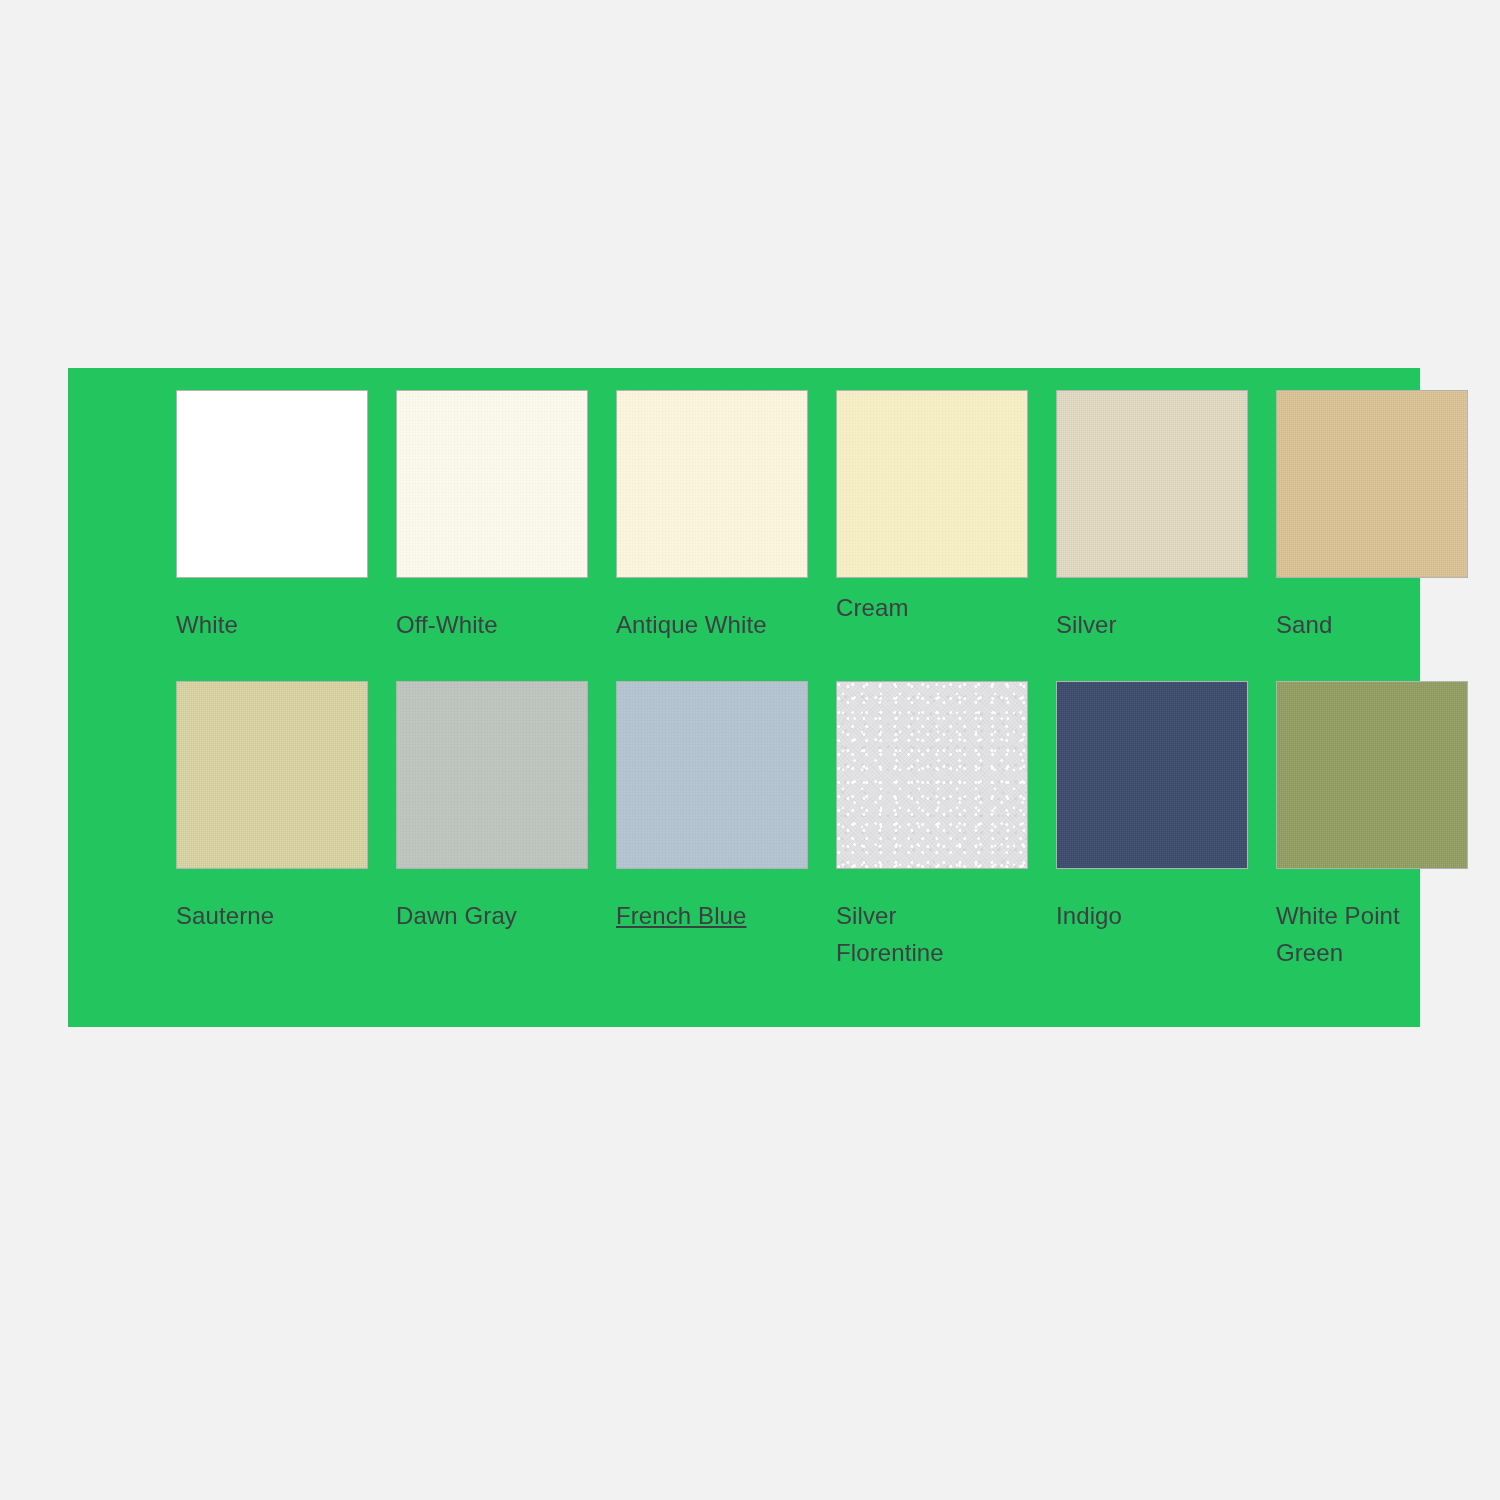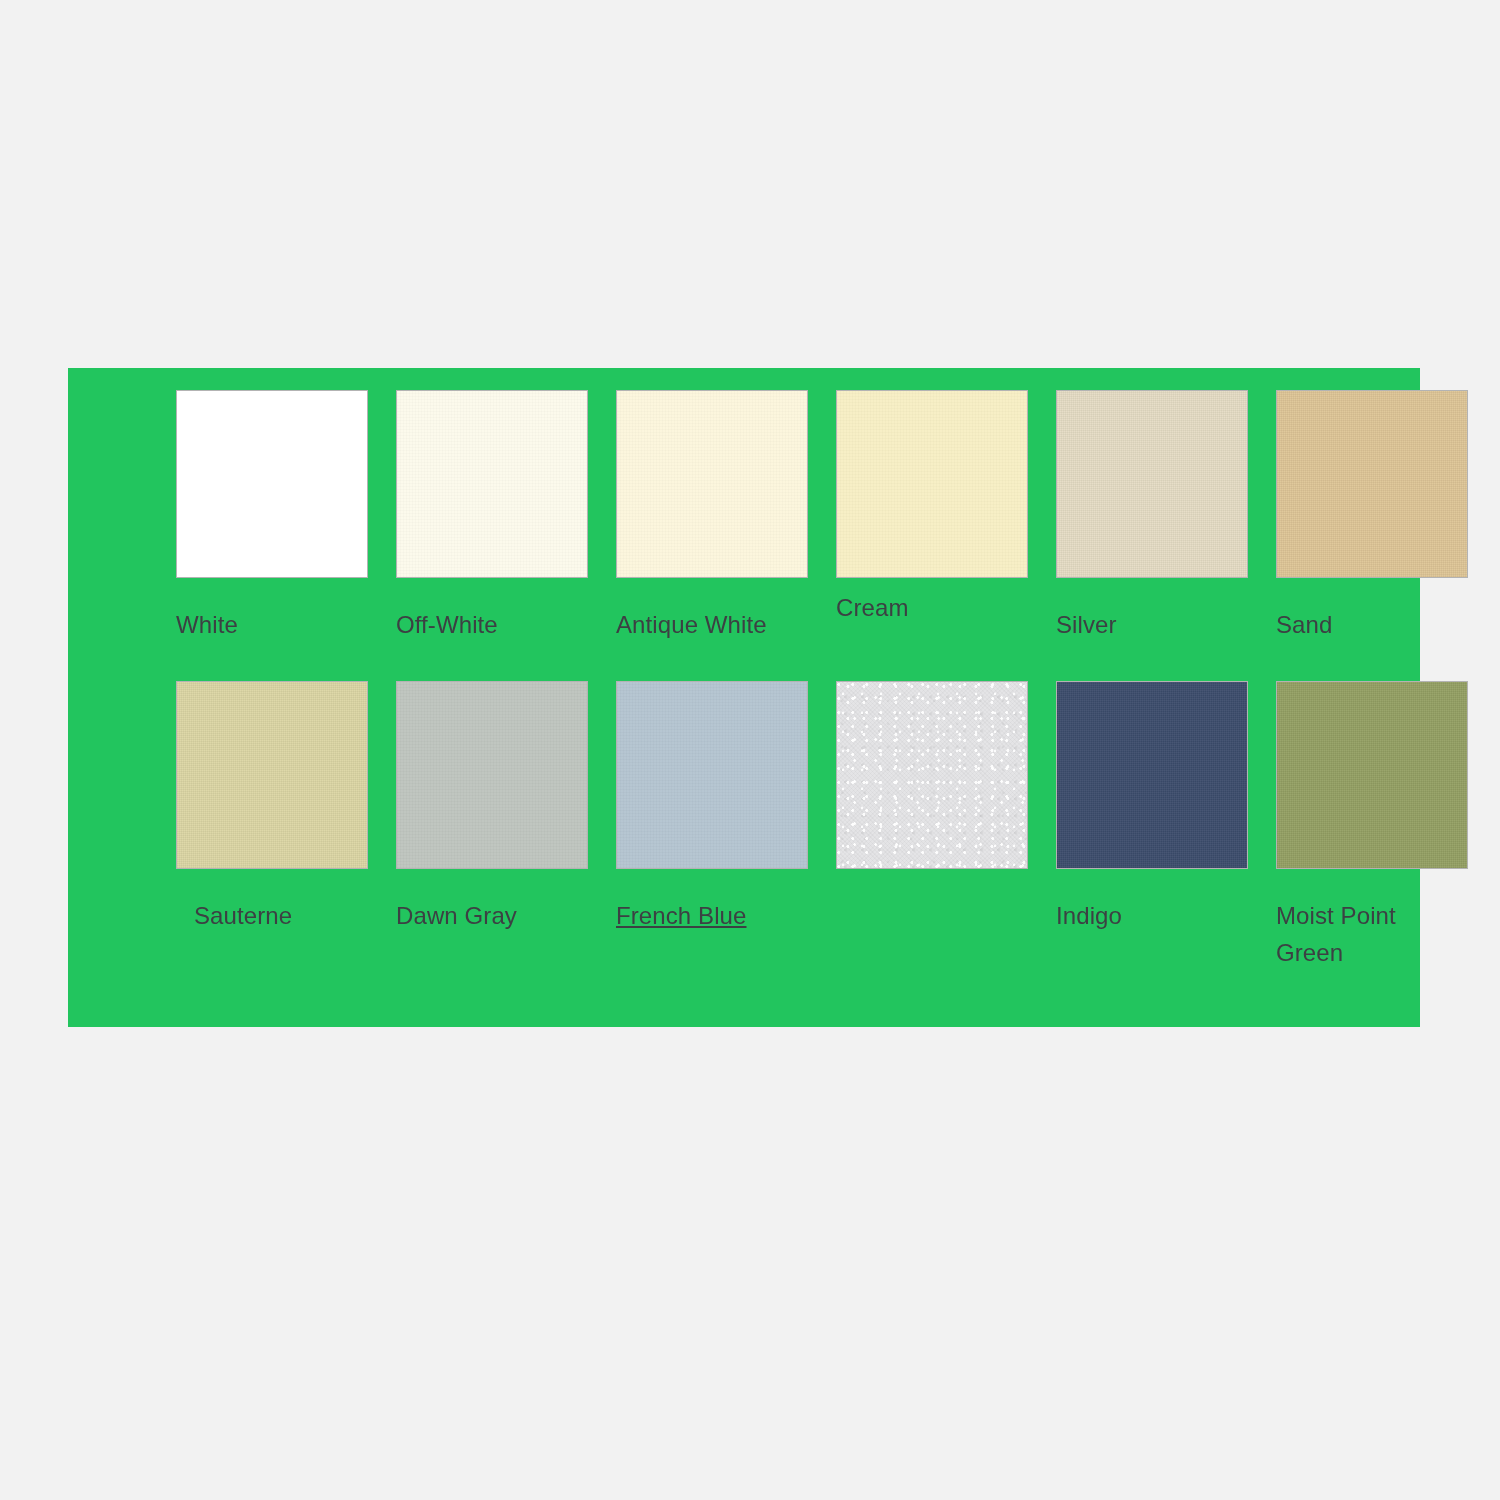--- a/index.html
+++ b/index.html
@@ -142,39 +142,40 @@
         </div>
         <div class="swatch-cell">
           <div class="swatch-chip texture" style="background-color: rgb(222, 197, 150); border-color: rgb(179, 179, 179);"></div>
           <div class="swatch-label" style="color: rgb(60, 64, 67);">Sand</div>
         </div>
       </div>
 
       <div class="swatch-row">
         <div class="swatch-cell">
           <div class="swatch-chip texture" style="background-color: rgb(220, 214, 164); border-color: rgb(179, 179, 179);"></div>
-          <div class="swatch-label" style="color: rgb(60, 64, 67); margin-left: 18px;">Sauterne</div>
+          <div class="swatch-label" style="color: rgb(60, 64, 67);">Sauterne</div>
         </div>
         <div class="swatch-cell">
           <div class="swatch-chip texture-soft" style="background-color: rgb(190, 196, 190); border-color: rgb(179, 179, 179);"></div>
           <div class="swatch-label" style="color: rgb(60, 64, 67);">Dawn Gray</div>
         </div>
         <div class="swatch-cell">
           <div class="swatch-chip texture-soft" style="background-color: rgb(180, 196, 208); border-color: rgb(179, 179, 179);"></div>
           <div class="swatch-label" style="color: rgb(60, 64, 67); text-decoration: underline;">French Blue</div>
         </div>
         <div class="swatch-cell">
           <div class="swatch-chip texture-speckle" style="background-color: rgb(226, 226, 228); border-color: rgb(179, 179, 179);"></div>
+          <div class="swatch-label" style="color: rgb(60, 64, 67);">Silver Florentine</div>
         </div>
         <div class="swatch-cell">
           <div class="swatch-chip texture" style="background-color: rgb(60, 76, 108); border-color: rgb(179, 179, 179);"></div>
           <div class="swatch-label" style="color: rgb(60, 64, 67);">Indigo</div>
         </div>
         <div class="swatch-cell">
           <div class="swatch-chip texture" style="background-color: rgb(148, 160, 99); border-color: rgb(179, 179, 179);"></div>
-          <div class="swatch-label" style="color: rgb(60, 64, 67);">Moist Point Green</div>
+          <div class="swatch-label" style="color: rgb(60, 64, 67);">White Point Green</div>
         </div>
       </div>
 
     </div>
   </div>
 
 </div>
 
 </body></html>

